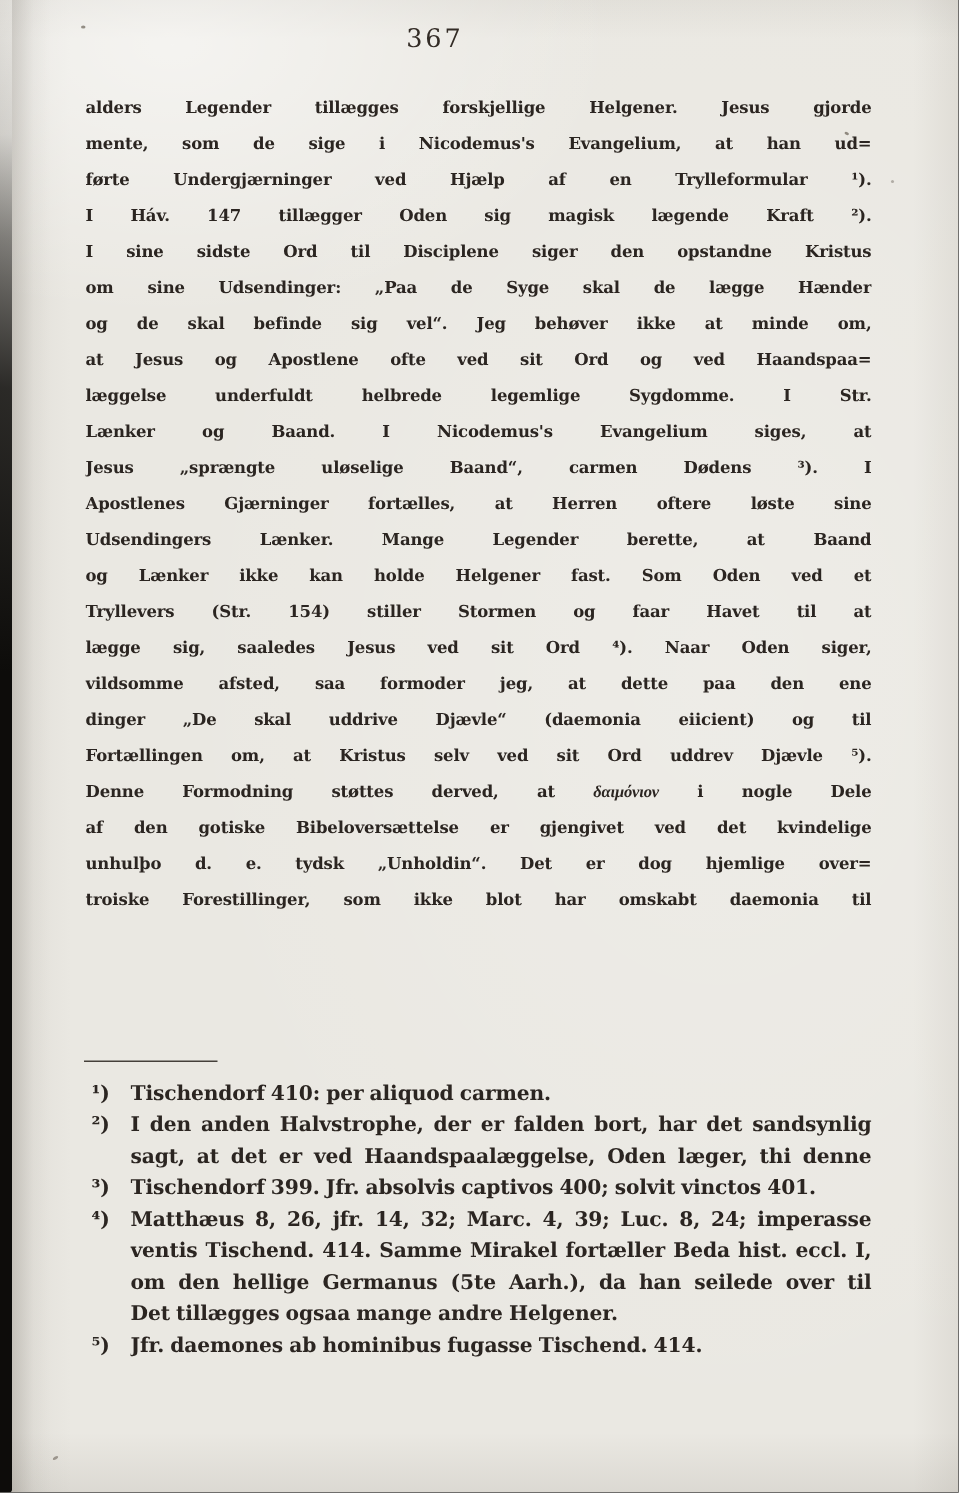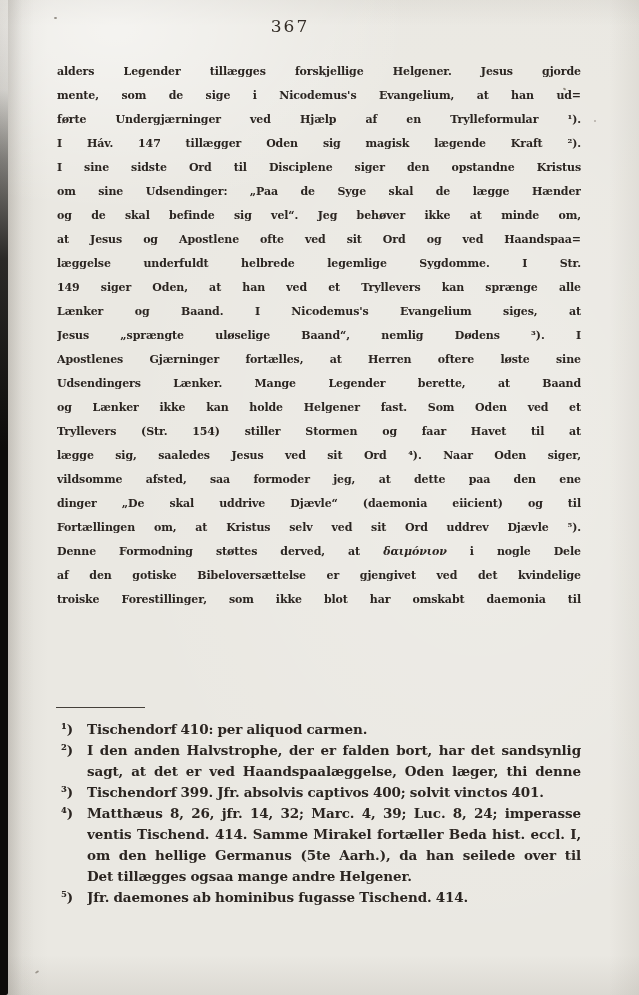--- a/index.html
+++ b/index.html
@@ -48,21 +48,21 @@
   .bodytext{
     position:absolute;left:57px;top:60px;width:524px;
     font-size:11px;font-weight:bold;
     letter-spacing:-.1px;word-spacing:-.5px;
   }
   .bline{
     height:24px;line-height:24px;
     text-align:justify;text-align-last:justify;
     overflow:hidden;white-space:normal;
   }
-  .greek{font-style:italic;}
+  .greek{font-style:italic;font-family:Liberation Serif, serif;}
   .footrule{
     position:absolute;left:56px;top:707px;width:89px;height:0;
     border-top:1.6px solid #45403a;
   }
   .footnotes{
     position:absolute;left:57px;top:719px;width:524px;
     font-size:13.5px;font-weight:bold;
     letter-spacing:-.1px;word-spacing:-.5px;
   }
   .footnote{position:relative;padding-left:30px;}
@@ -94,33 +94,33 @@
   <div class="bodytext" id="bodytext">
       <div class="bline">alders Legender tillægges forskjellige Helgener. Jesus gjorde</div>
       <div class="bline">mente, som de sige i Nicodemus's Evangelium, at han ud=</div>
       <div class="bline">førte Undergjærninger ved Hjælp af en Trylleformular ¹).</div>
       <div class="bline">I Háv. 147 tillægger Oden sig magisk lægende Kraft ²).</div>
       <div class="bline">I sine sidste Ord til Disciplene siger den opstandne Kristus</div>
       <div class="bline">om sine Udsendinger: „Paa de Syge skal de lægge Hænder</div>
       <div class="bline">og de skal befinde sig vel“. Jeg behøver ikke at minde om,</div>
       <div class="bline">at Jesus og Apostlene ofte ved sit Ord og ved Haandspaa=</div>
       <div class="bline">læggelse underfuldt helbrede legemlige Sygdomme. I Str.</div>
-      <div class="bline">149 siger Oden, at han ved et Tryllevers kan sprænge alle</div>
       <div class="bline">Lænker og Baand. I Nicodemus's Evangelium siges, at</div>
-      <div class="bline">Jesus „sprængte uløselige Baand“, nemlig Dødens ³). I</div>
+      <div class="bline">Jesus „sprængte uløselige Baand“, carmen Dødens ³). I</div>
       <div class="bline">Apostlenes Gjærninger fortælles, at Herren oftere løste sine</div>
       <div class="bline">Udsendingers Lænker. Mange Legender berette, at Baand</div>
       <div class="bline">og Lænker ikke kan holde Helgener fast. Som Oden ved et</div>
       <div class="bline">Tryllevers (Str. 154) stiller Stormen og faar Havet til at</div>
       <div class="bline">lægge sig, saaledes Jesus ved sit Ord ⁴). Naar Oden siger,</div>
       <div class="bline">vildsomme afsted, saa formoder jeg, at dette paa den ene</div>
       <div class="bline">dinger „De skal uddrive Djævle“ (daemonia eiicient) og til</div>
       <div class="bline">Fortællingen om, at Kristus selv ved sit Ord uddrev Djævle ⁵).</div>
       <div class="bline">Denne Formodning støttes derved, at <span class="greek">δαιμόνιον</span> i nogle Dele</div>
       <div class="bline">af den gotiske Bibeloversættelse er gjengivet ved det kvindelige</div>
+      <div class="bline">unhulþo d. e. tydsk „Unholdin“. Det er dog hjemlige over=</div>
       <div class="bline">troiske Forestillinger, som ikke blot har omskabt daemonia til</div>
     </div>
 
   <div class="footrule"></div>
 
   <div class="footnotes" id="footnotes">
       <div class="footnote">
     <span class="fmark">¹)</span>
   <div class="fline lastline">Tischendorf 410: per aliquod carmen.</div>
       </div>

